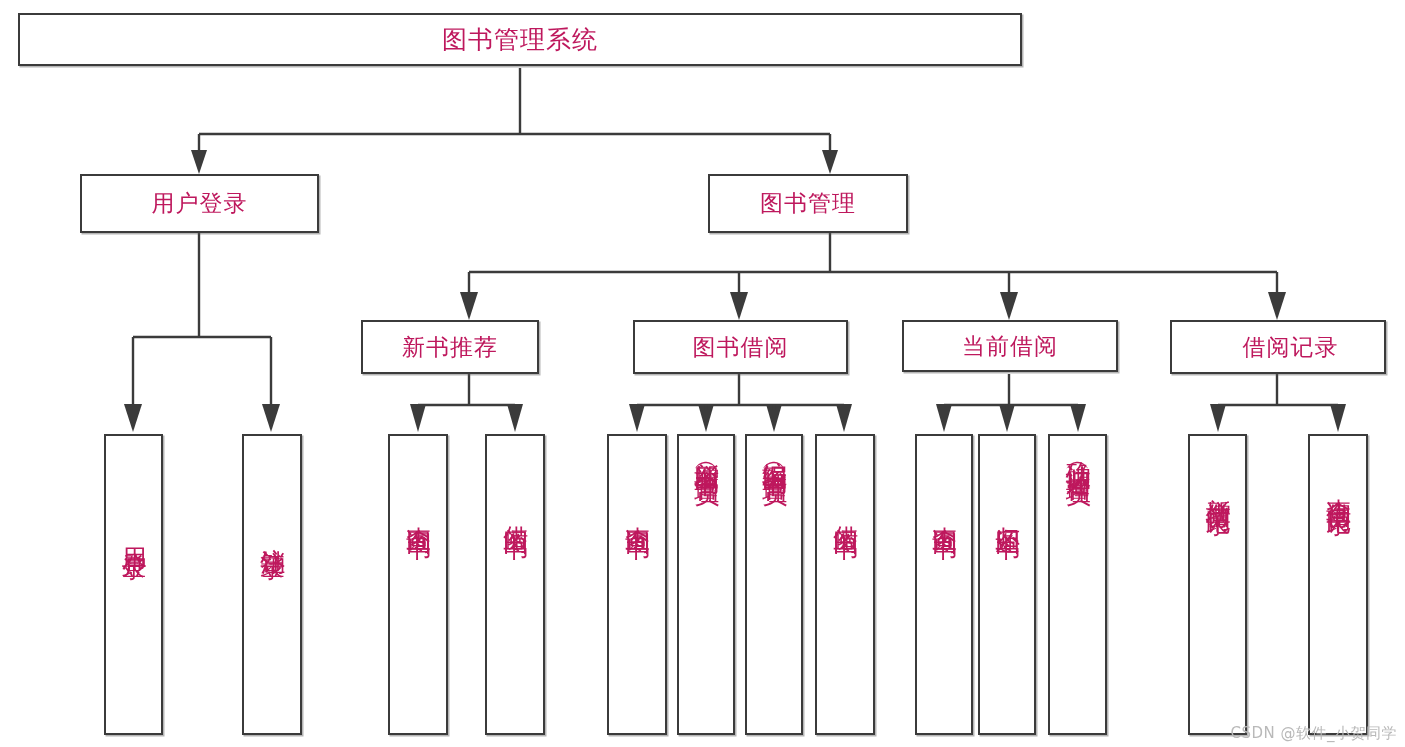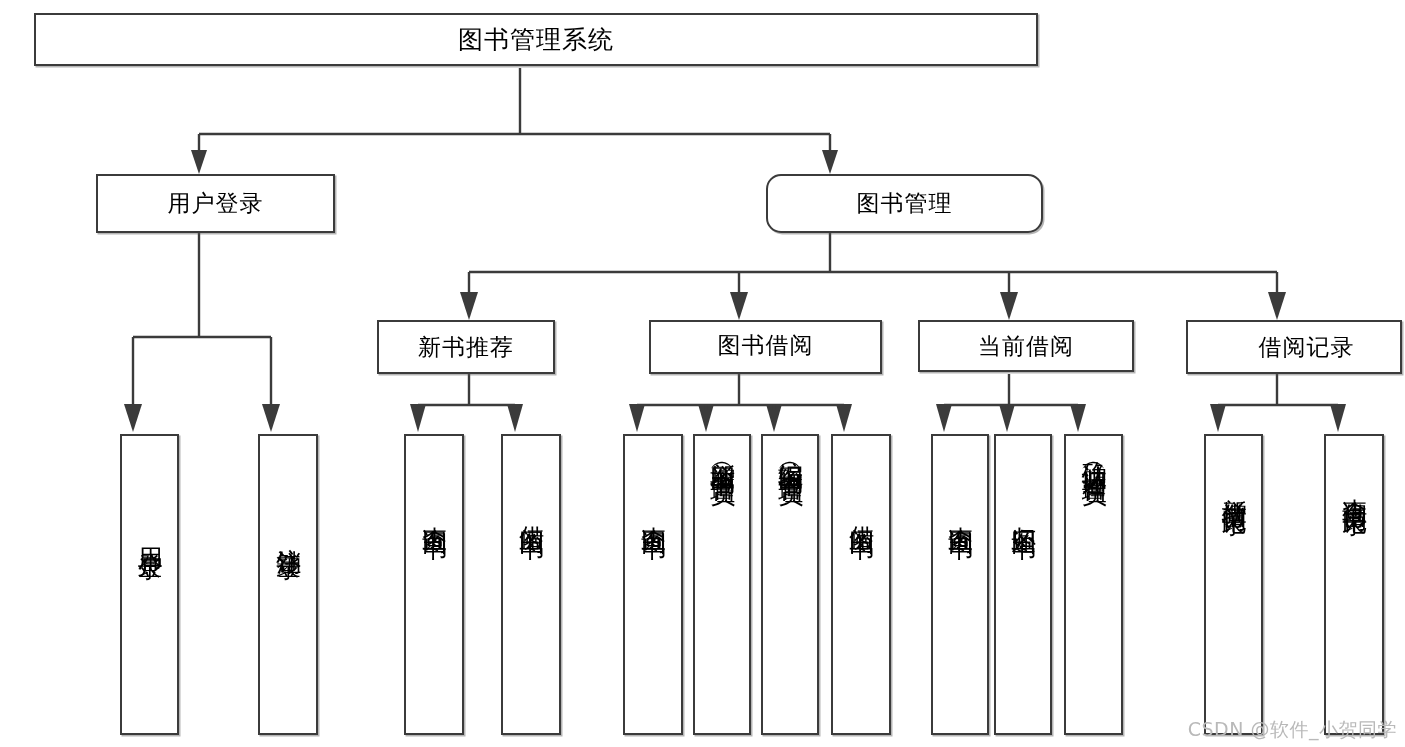--- a/index.html
+++ b/index.html
@@ -38,22 +38,21 @@
   
   .node {
     position: absolute;
     box-sizing: border-box;
     background: #ffffff;
     border: 2.4px solid #3b3b3b;
     box-shadow: 1.5px 1.5px 0 rgba(90,90,90,0.45);
     display: flex;
     align-items: center;
     justify-content: center;
-    color: #000000;
-    margin-left: 16px;
+    color: #be185d;
   }
   .node .label {
     display: block;
     text-align: center;
     line-height: 1.0;
     white-space: nowrap;
   }
   
   .node.horiz .label {
     font-size: 23px;
@@ -84,21 +83,21 @@
     padding-top: 92px;
   }
   .node.vert.pad-top4 {
     padding-top: 42px;
   }
   
   #watermark {
     position: absolute;
     right: 8px;
     bottom: 4px;
-    font-size: 19px;
+    font-size: 15px;
     color: #b9b9b9;
     letter-spacing: 0.5px;
     user-select: none;
     white-space: nowrap;
   }
 </style>
 </head>
 <body>
 
 <div id="canvas">
@@ -163,29 +162,29 @@
   </svg>
 
   <div class="node horiz root" style="left:18px; top:13px; width:1004px; height:53px;">
     <span class="label">图书管理系统</span>
   </div>
 
   <div class="node horiz" style="left:80px; top:174px; width:239px; height:59px;">
     <span class="label">用户登录</span>
   </div>
 
-  <div class="node horiz" style="left:750px; top:174px; width:277px; height:59px;border-radius:15px;">
+  <div class="node horiz" style="left:708px; top:174px; width:200px; height:59px;">
     <span class="label">图书管理</span>
   </div>
 
   <div class="node horiz" style="left:361px; top:320px; width:178px; height:54px;">
     <span class="label">新书推荐</span>
   </div>
 
-  <div class="node horiz" style="left:633px; top:320px; width:233px; height:54px;font-family:Liberation Mono, monospace;">
+  <div class="node horiz" style="left:633px; top:320px; width:215px; height:54px;">
     <span class="label">图书借阅</span>
   </div>
 
   <div class="node horiz" style="left:902px; top:320px; width:216px; height:52px;">
     <span class="label">当前借阅</span>
   </div>
 
   <div class="node horiz" style="left:1170px; top:320px; width:216px; height:54px;padding-left:25px;">
     <span class="label">借阅记录</span>
   </div>

